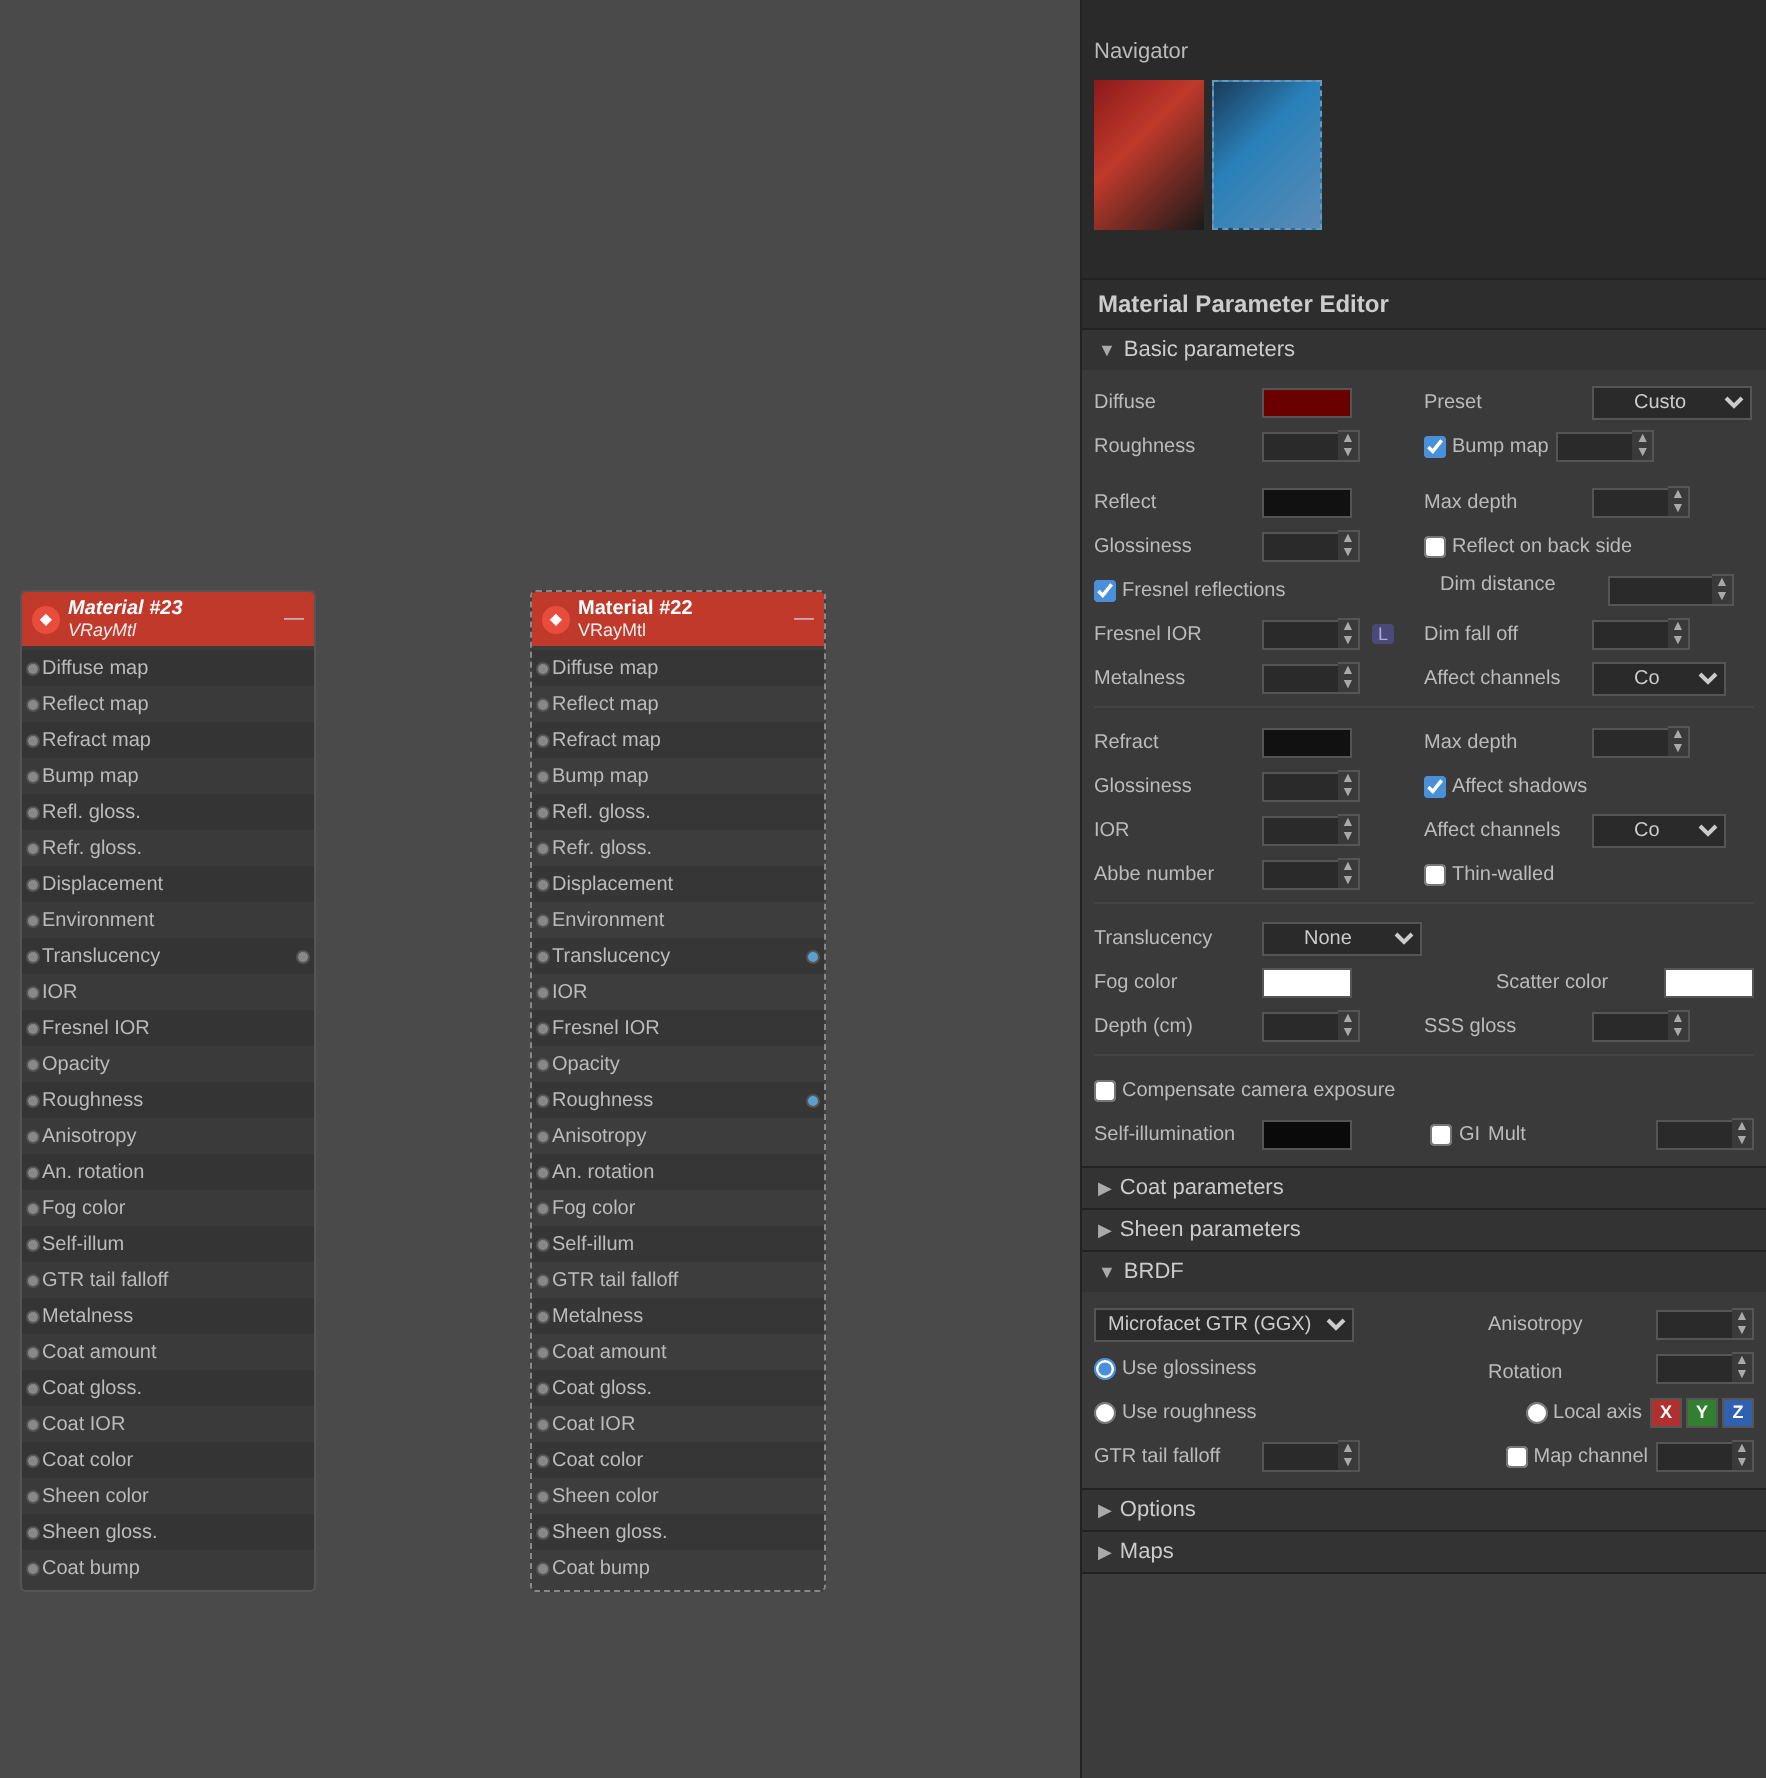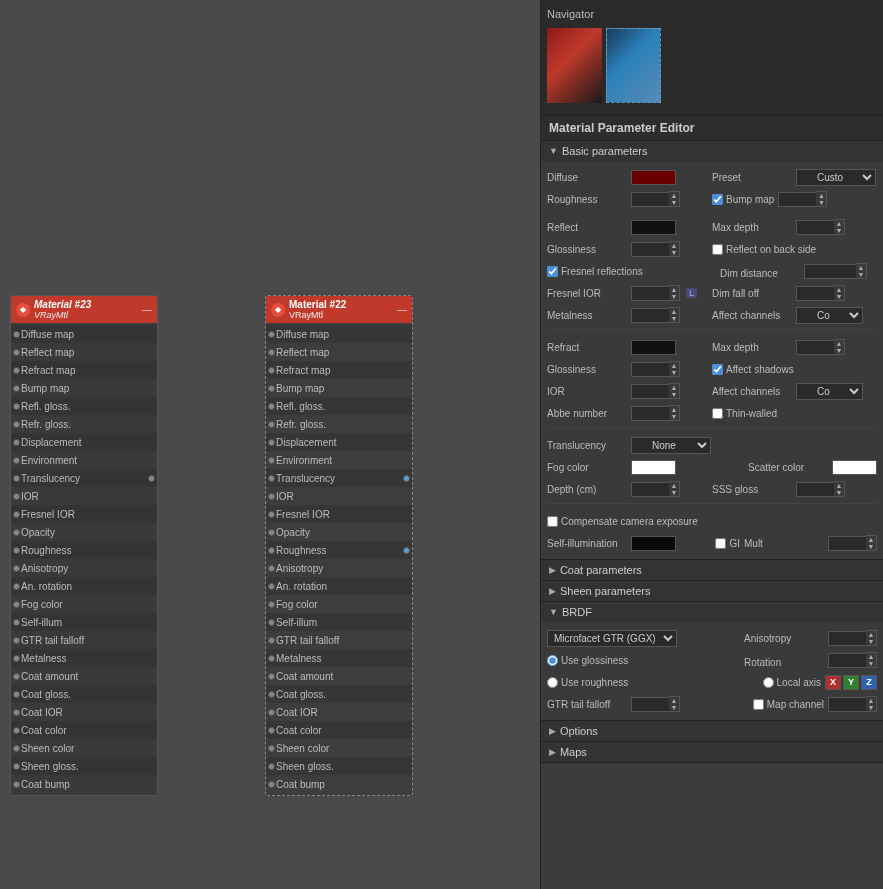--- a/index.html
+++ b/index.html
@@ -116,21 +116,21 @@
       height: 889px;
       background: #3c3c3c;
       display: flex;
       flex-direction: column;
       border-left: 1px solid #222;
     }
 
     
     .navigator {
       background: #2a2a2a;
-      padding: 8px 6px;
+      padding: 20px 6px;
       border-bottom: 1px solid #222;
     }
 
     .navigator-title {
       font-size: 11px;
       color: #bbb;
       margin-bottom: 4px;
     }
 
     .navigator-content {
@@ -552,21 +552,21 @@
           </div>
         </div>
 
         <div class="param-row">
           <div class="left-col" style="display:flex;align-items:center;gap:4px;">
             <label class="checkbox-label">
               <input type="checkbox" checked="" style="">
               <span>Fresnel reflections</span>
             </label>
           </div>
-          <div class="right-col" style="display:flex;align-items:flex-end;gap:4px;padding-left:16px;">
+          <div class="right-col" style="display:flex;align-items:flex-start;gap:4px;padding-left:16px;">
             <span class="param-label">Dim distance</span>
             <div class="spinner-group">
               <input type="text" style="width: 52px;" class="num-input">
               <div class="spinner-btns">
                 <button class="spinner-btn">▲</button>
                 <button class="spinner-btn">▼</button>
               </div>
             </div>
           </div>
         </div>

